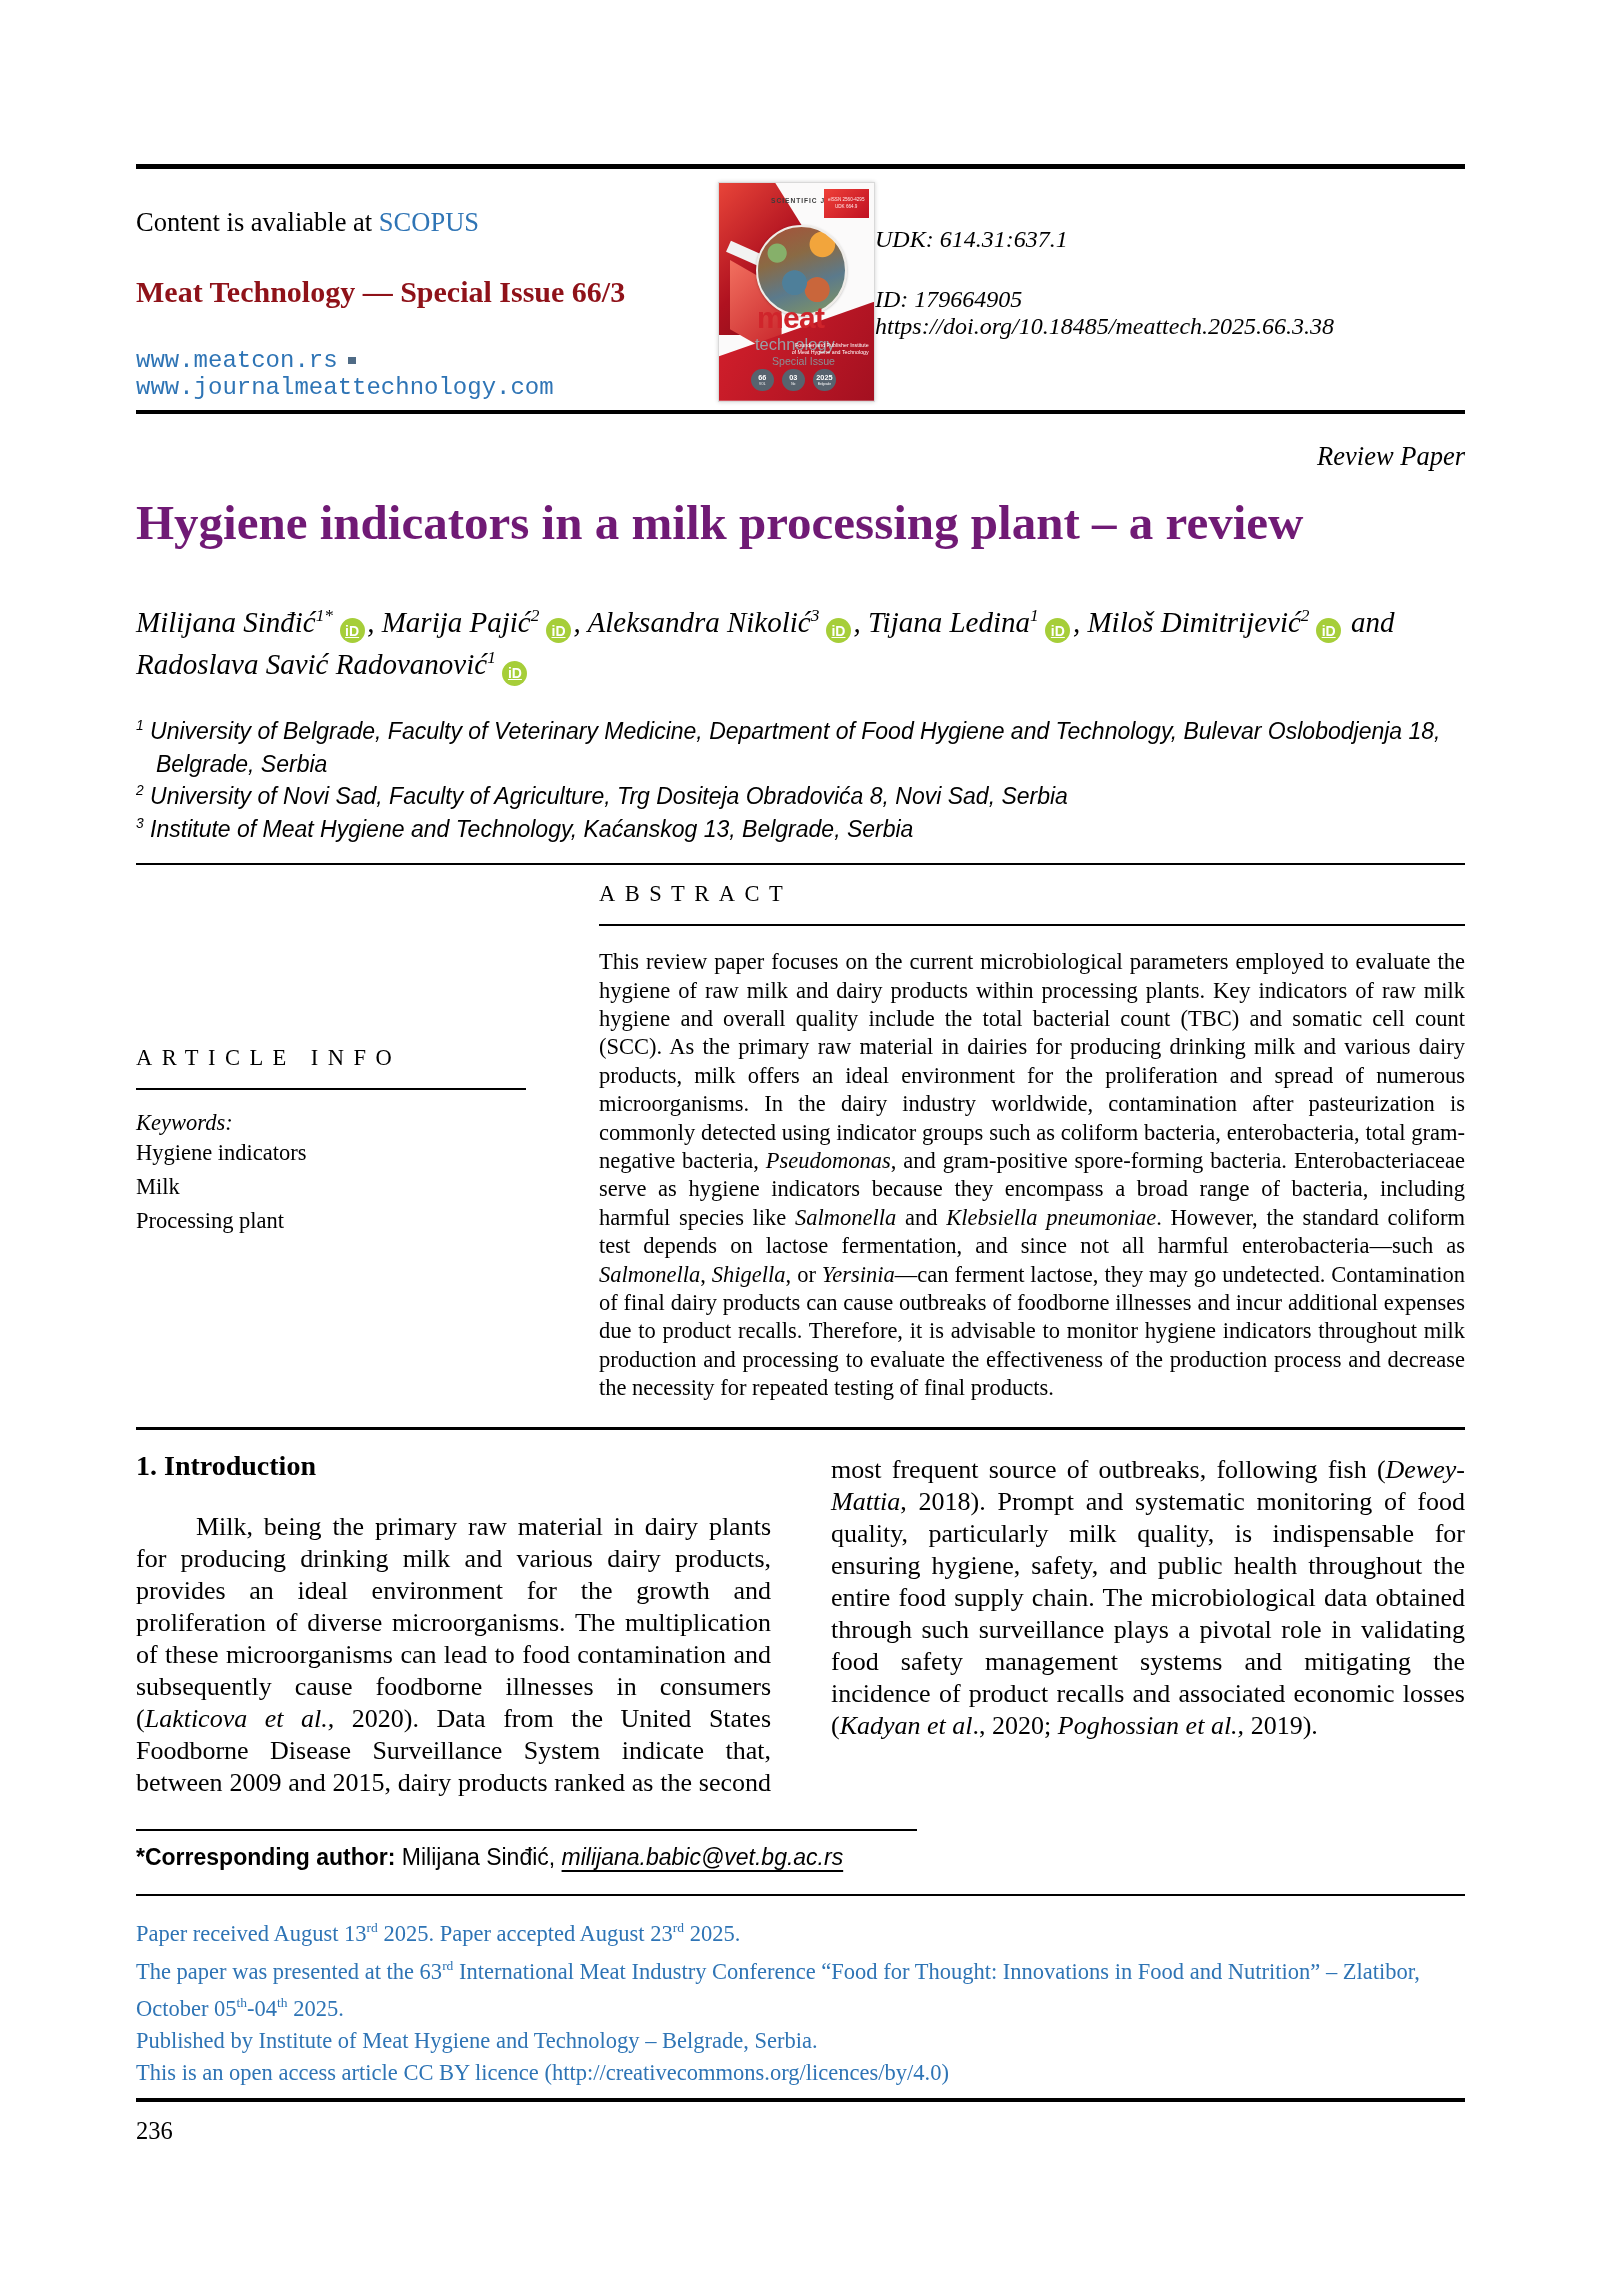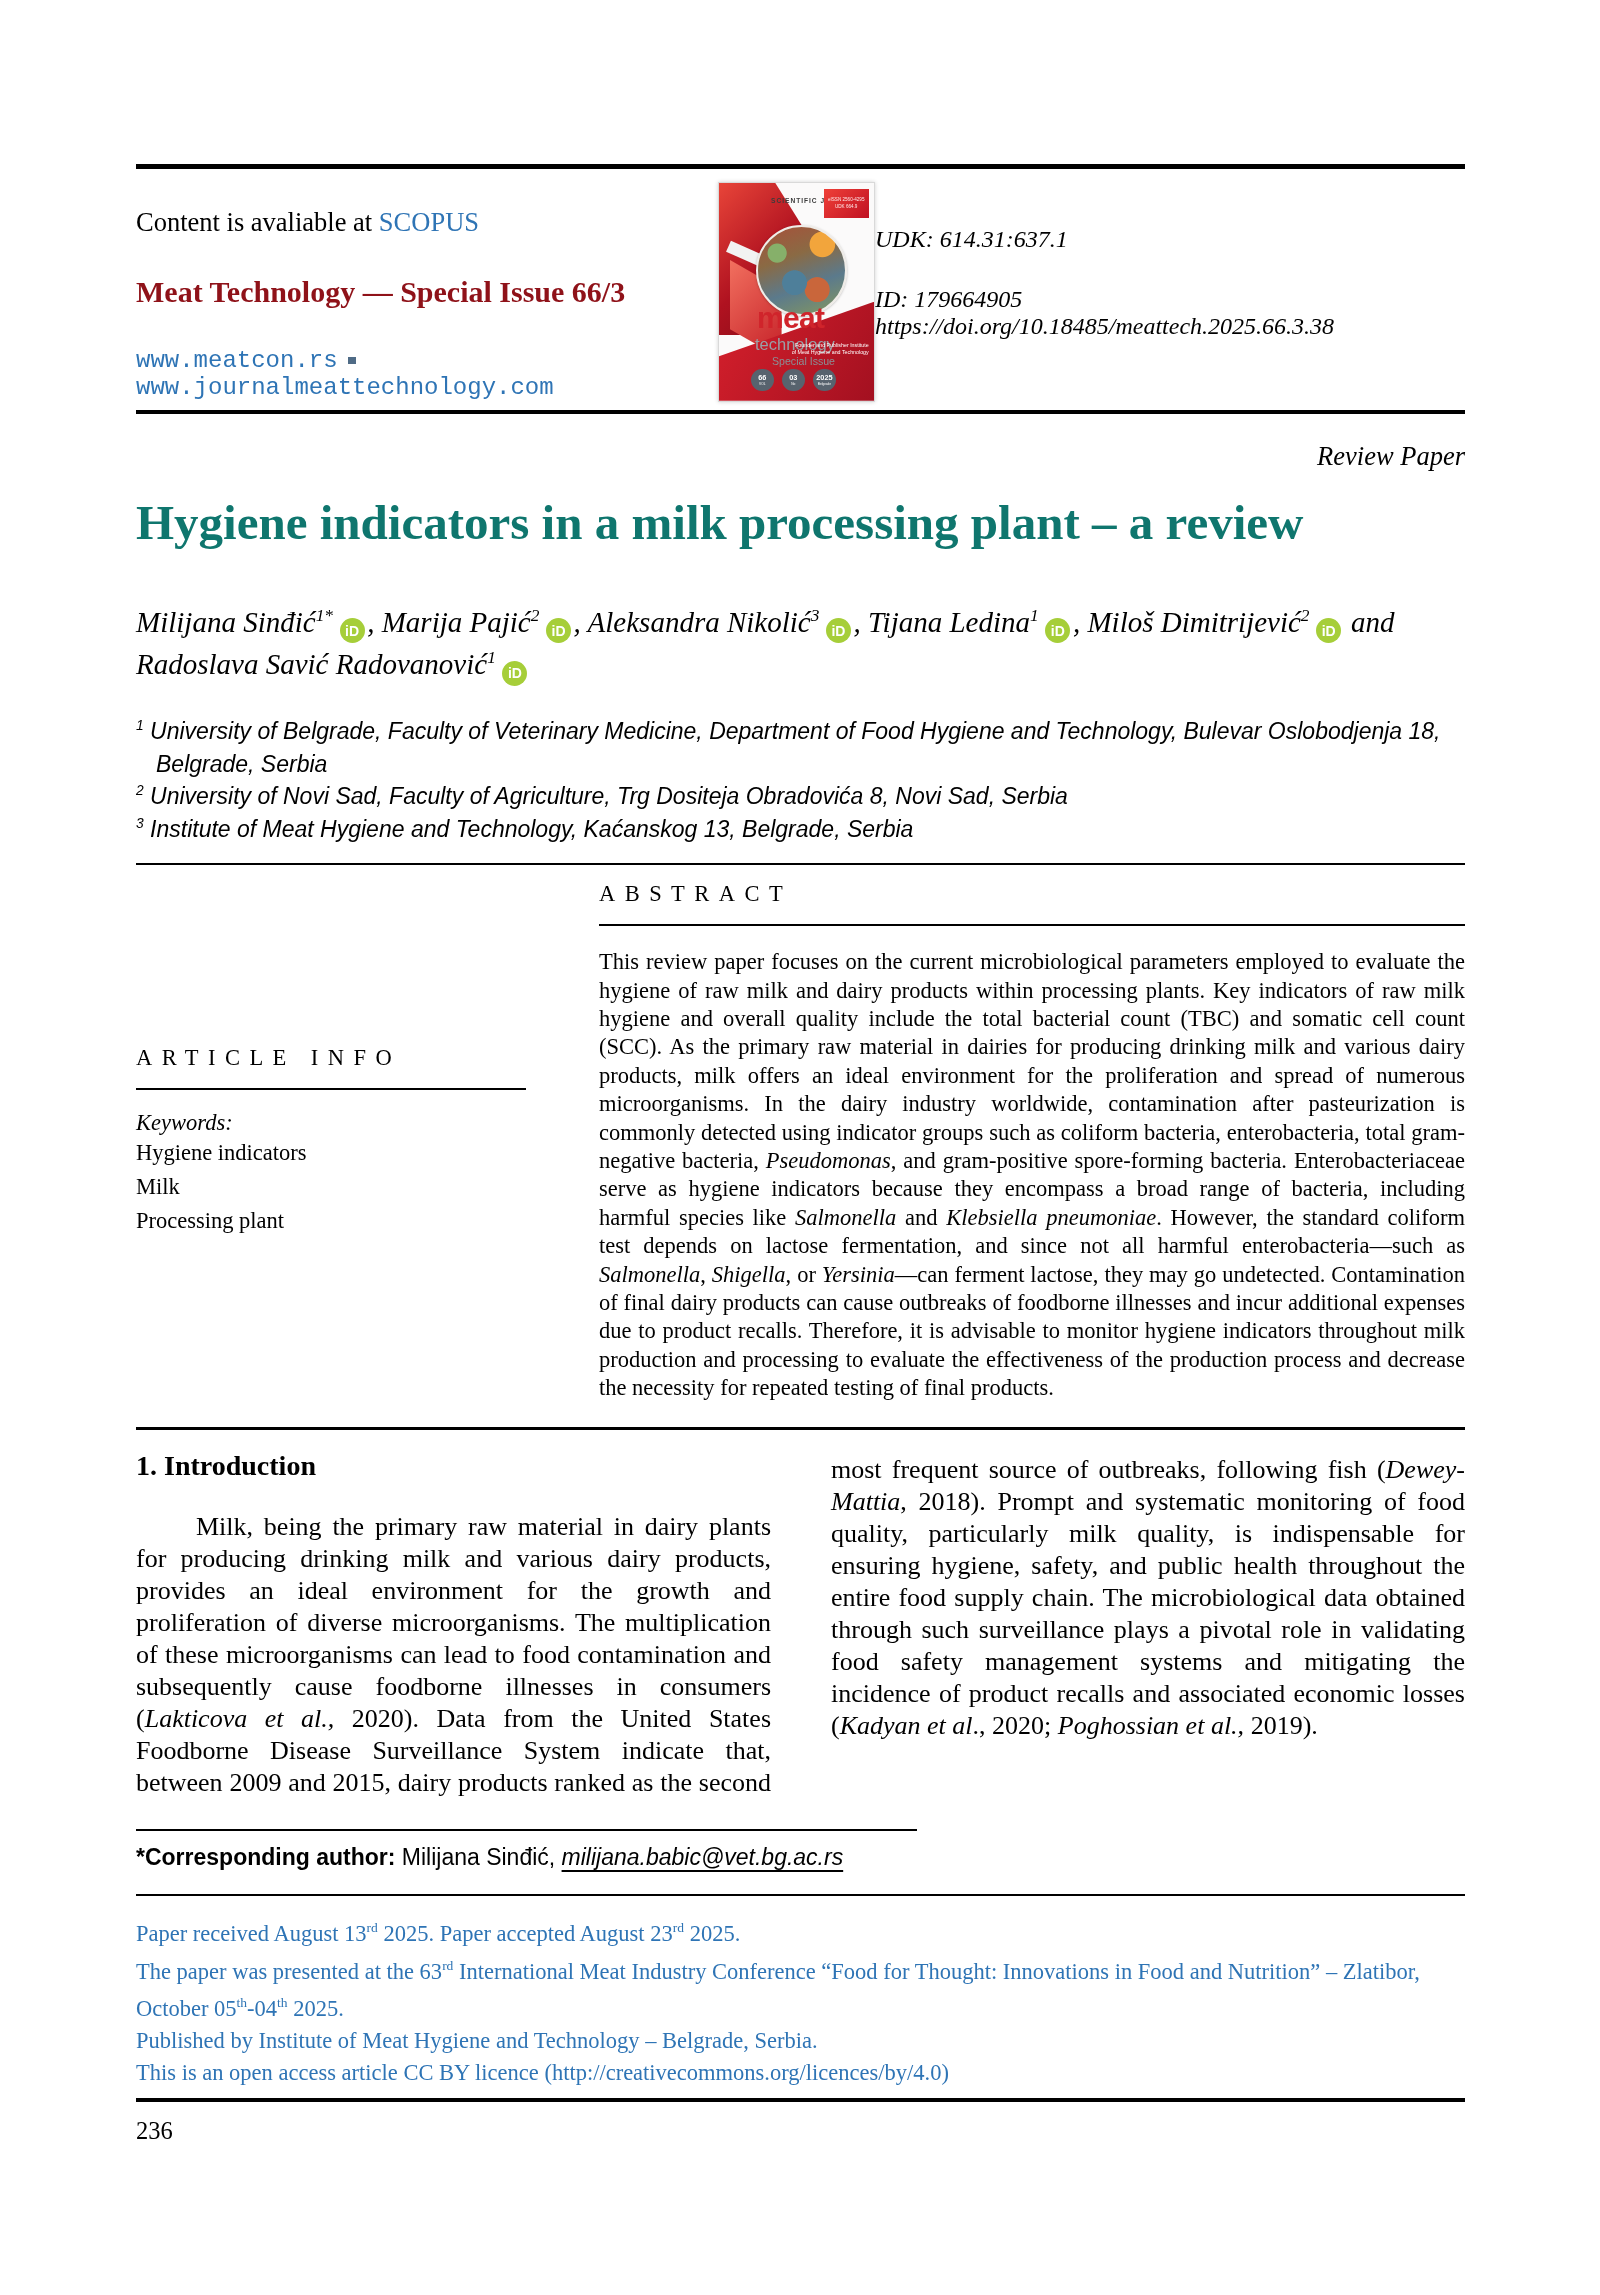--- a/index.html
+++ b/index.html
@@ -60,26 +60,26 @@
   .cov-si{position:absolute; top:172px; left:53px; font-size:10.6px; color:#8a9096;}
   .cov-founder{position:absolute; right:5.3px; bottom:44px; width:79px; font-size:5.3px; color:#fff; text-align:right; line-height:1.4;}
   .cov-badges{position:absolute; left:32px; bottom:9.3px; display:flex; gap:8.6px;}
   .cov-badge{width:22.5px; height:22.5px; border-radius:50%; background:#57636e; color:#fff;
              display:flex; flex-direction:column; align-items:center; justify-content:center;}
   .cov-badge .n{font-size:7.3px; font-weight:bold; line-height:1;}
   .cov-badge .l{font-size:3.3px; line-height:1.4;}
 
   
   .review-paper{margin-top:26.5px; text-align:right; font-style:italic; font-size:26.5px;}
-  .title{margin:22.5px 136px 0; font-size:49px; font-weight:bold; color:#0f766e; line-height:1.2;}
+  .title{margin:22.5px 136px 0; font-size:49px; font-weight:bold; color:#701a75; line-height:1.2;}
   .authors{margin:48px 136px 0; font-style:italic; font-size:29px; line-height:1.45;}
   .authors sup{font-size:60%;}
   .orcid{display:inline-flex; width:25px; height:25px; border-radius:50%; background:#A6CE39; color:#fff;
          font:bold 14px/1 "Liberation Sans","DejaVu Sans",sans-serif; font-style:normal;
-         align-items:center; justify-content:center; margin:0 2.6px 0 6.6px; vertical-align:-4px;}
+         align-items:center; justify-content:center; margin:0 2.6px 0 6.6px; vertical-align:-4px;text-decoration:underline;}
   .affiliations{margin:29px 136px 0; font-family:"Liberation Sans","DejaVu Sans",sans-serif;
                 font-style:italic; font-size:23px; line-height:1.42;}
   .affil{padding-left:20px; text-indent:-20px;}
   .affil sup{font-size:60%;}
   .affil-rule{margin-top:17px;}
 
   
   .info-section{display:flex; padding-top:16px;align-items:center;}
   .col-info{width:390px; flex:0 0 390px;}
   .col-abstract{flex:1; margin-left:73px;}

